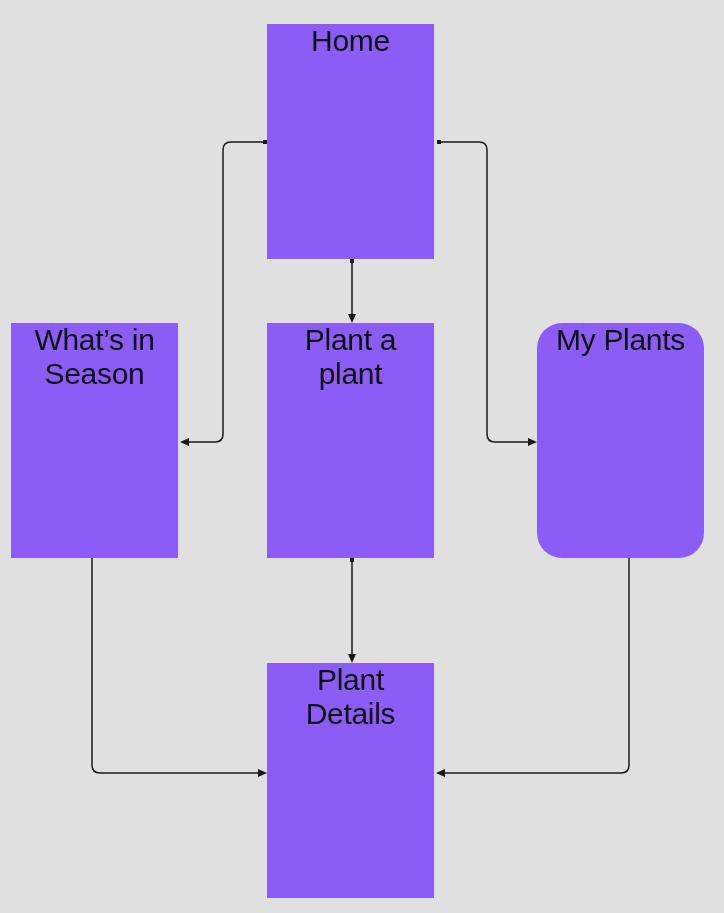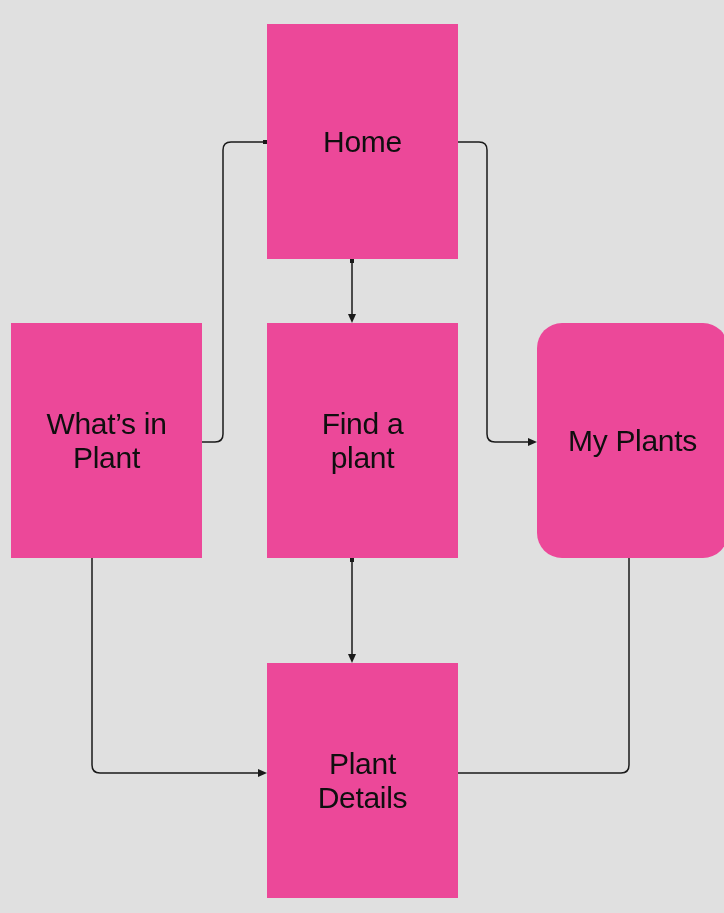--- a/index.html
+++ b/index.html
@@ -13,25 +13,25 @@
     overflow: hidden;
     background: #e0e0e0;
     font-family: "Liberation Sans", sans-serif;
   }
   .canvas {
     position: absolute;
     inset: 0;
   }
   .node {
     position: absolute;
-    width: 191px;
+    width: 167px;
     height: 235px;
-    background: #ec4899;
+    background: #8b5cf6;
     display: flex;
-    align-items: center;
+    align-items: flex-start;
     justify-content: center;
   }
   .node-label {
     font-size: 30px;
     line-height: 34px;
     letter-spacing: -0.3px;
     color: #0f0f0f;
     text-align: center;
     white-space: pre-line;
   }
@@ -97,25 +97,25 @@
       <polygon points="436,773 445,769 445,777"></polygon>
     </g>
   </svg>
 
   <div class="node node-home">
     <span class="node-label">Home</span>
   </div>
 
   <div class="node node-season">
     <span class="node-label">What’s in
-Plant</span>
+Season</span>
   </div>
 
   <div class="node node-find">
-    <span class="node-label">Find a
+    <span class="node-label">Plant a
 plant</span>
   </div>
 
   <div class="node node-myplants">
     <span class="node-label">My Plants</span>
   </div>
 
   <div class="node node-details">
     <span class="node-label">Plant
 Details</span>

